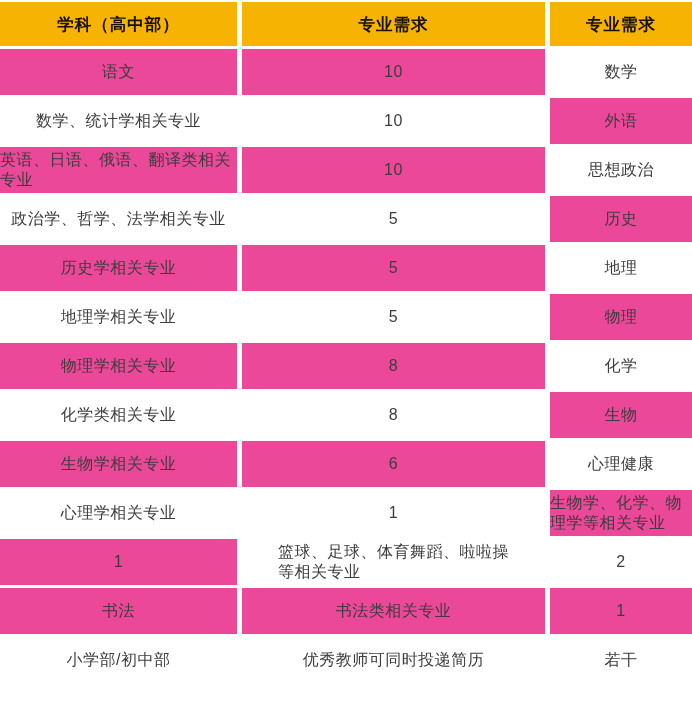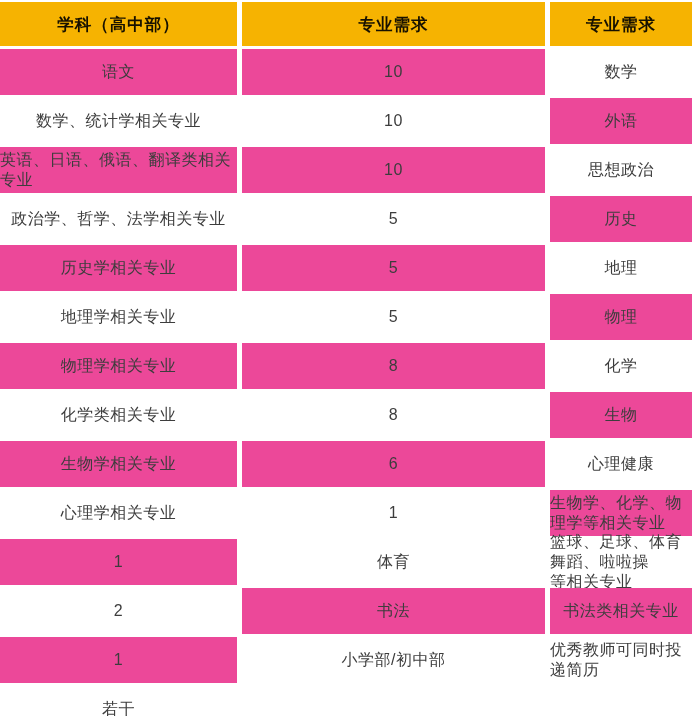--- a/index.html
+++ b/index.html
@@ -90,21 +90,20 @@
   <div class="cell alt">生物学相关专业</div>
   <div class="cell alt">6</div>
 
   <div class="cell">心理健康</div>
   <div class="cell">心理学相关专业</div>
   <div class="cell">1</div>
 
   <div class="cell alt">生物学、化学、物理学等相关专业</div>
   <div class="cell alt">1</div>
 
-  <div class="cell">体育</div>
   <div class="cell">篮球、足球、体育舞蹈、啦啦操
 等相关专业</div>
   <div class="cell">2</div>
 
   <div class="cell alt">书法</div>
   <div class="cell alt">书法类相关专业</div>
   <div class="cell alt">1</div>
 
   <div class="cell">小学部/初中部</div>
   <div class="cell">优秀教师可同时投递简历</div>

